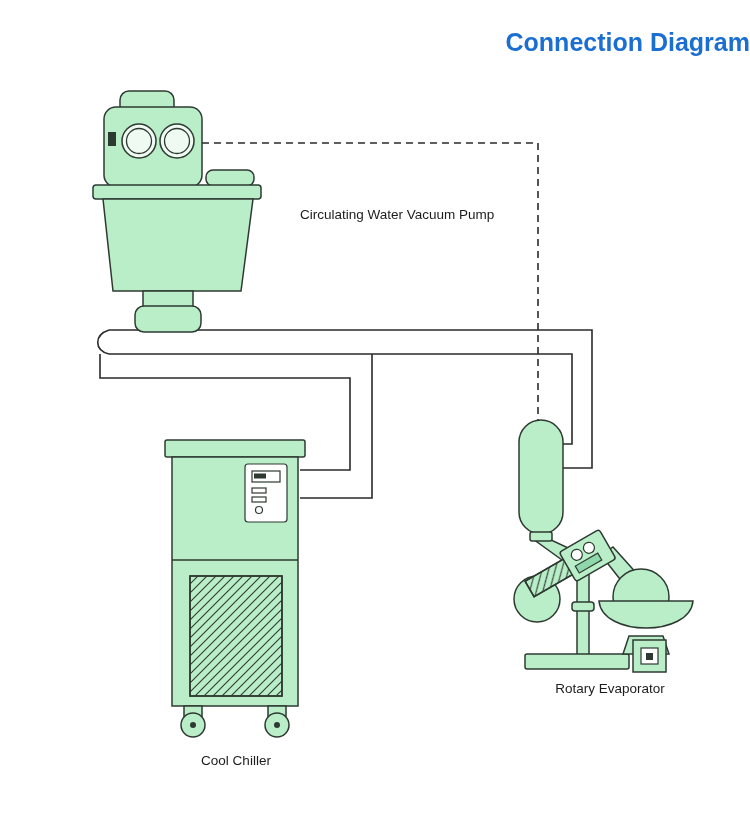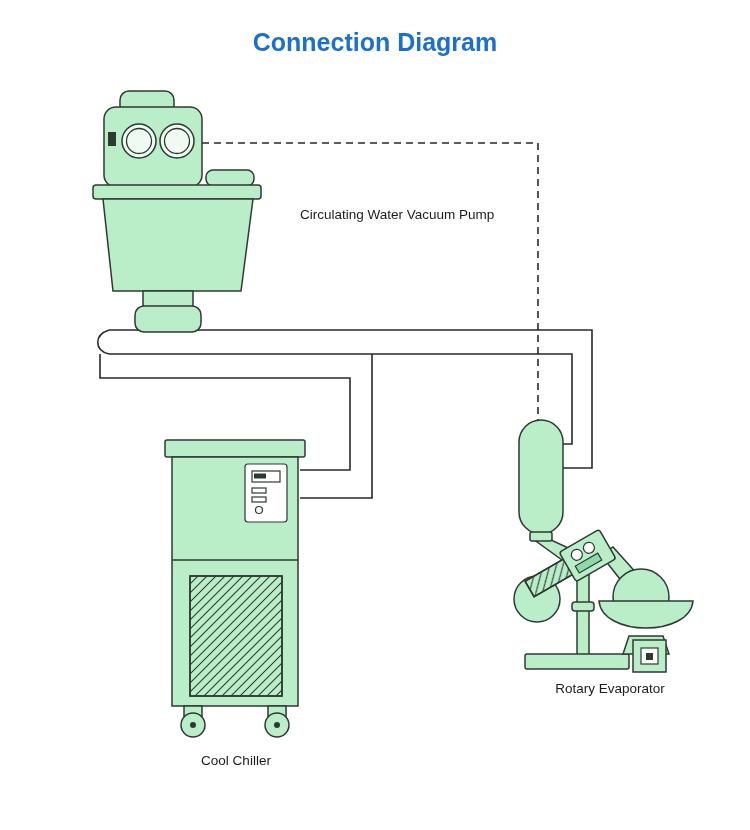--- a/index.html
+++ b/index.html
@@ -1,19 +1,19 @@
 <!DOCTYPE html>
 <html style="--title: #1b6fd0; --equipment-fill: #b9eec9; --equipment-stroke: #2e3a31; --line: #2a2a2a; --background: #ffffff;"><head>
 <meta charset="utf-8">
 <style>
   :root { --title:#1b6fd0; --equipment-fill:#b9eec9; --equipment-stroke:#2e3a31; --line:#2a2a2a; --background:#ffffff; }
   * { box-sizing:border-box; }
   html,body { margin:0; padding:0; background:var(--background); }
   .stage { position:relative; width:750px; height:830px; background:var(--background); overflow:hidden; }
-  .title { position:absolute; top:28px; left:0; width:100%; text-align:center;
+  .title { position:absolute; top:28px; left:0; width:100%; text-align:right;
            font-family:"Liberation Sans",sans-serif; font-size:25px; font-weight:600;
            color:var(--title); }
   svg { position:absolute; top:0; left:0; }
   .eq   { fill:var(--equipment-fill); stroke:var(--equipment-stroke); stroke-width:1.5; }
   .eq2  { fill:#8fd8ab; stroke:var(--equipment-stroke); stroke-width:1.2; }
   .white{ fill:#ffffff; stroke:var(--equipment-stroke); stroke-width:1.2; }
   .lite { fill:#eefaf2; stroke:var(--equipment-stroke); stroke-width:1.5; }
   .dark { fill:var(--equipment-stroke); stroke:none; }
   .line { fill:none; stroke:var(--line); stroke-width:1.6; }
   .thin { fill:none; stroke:var(--equipment-stroke); stroke-width:1.3; }

